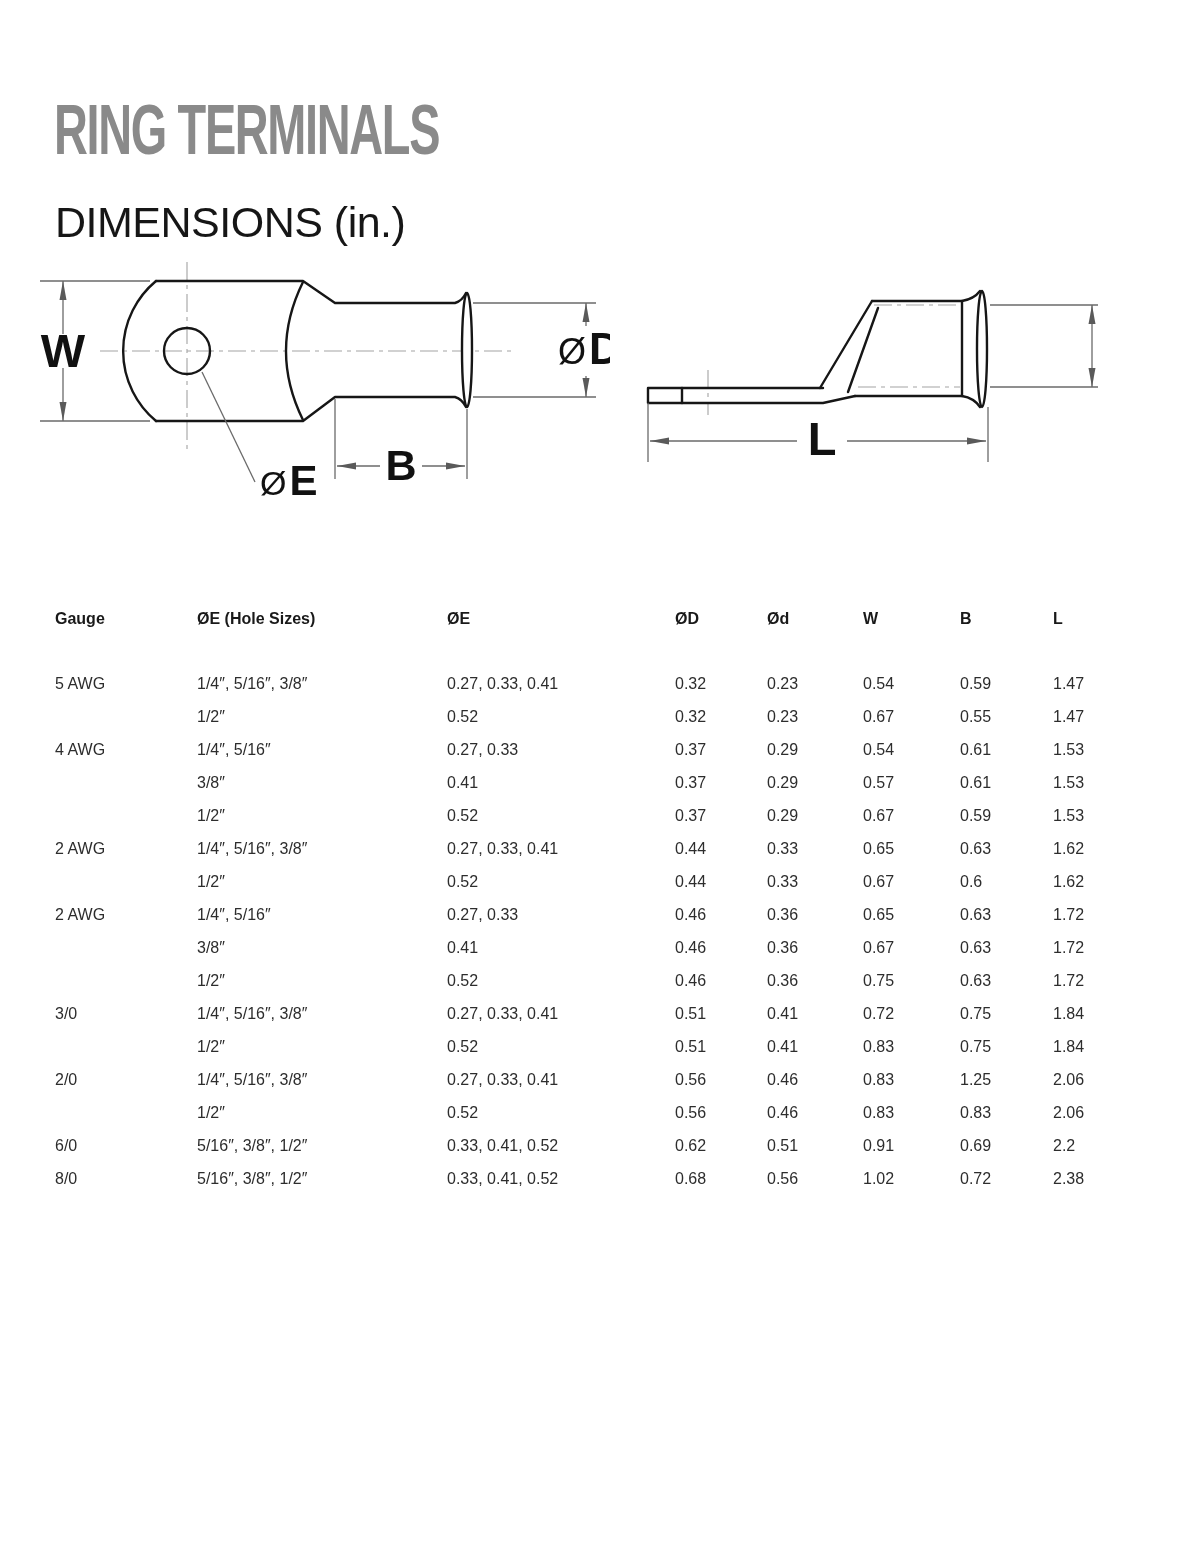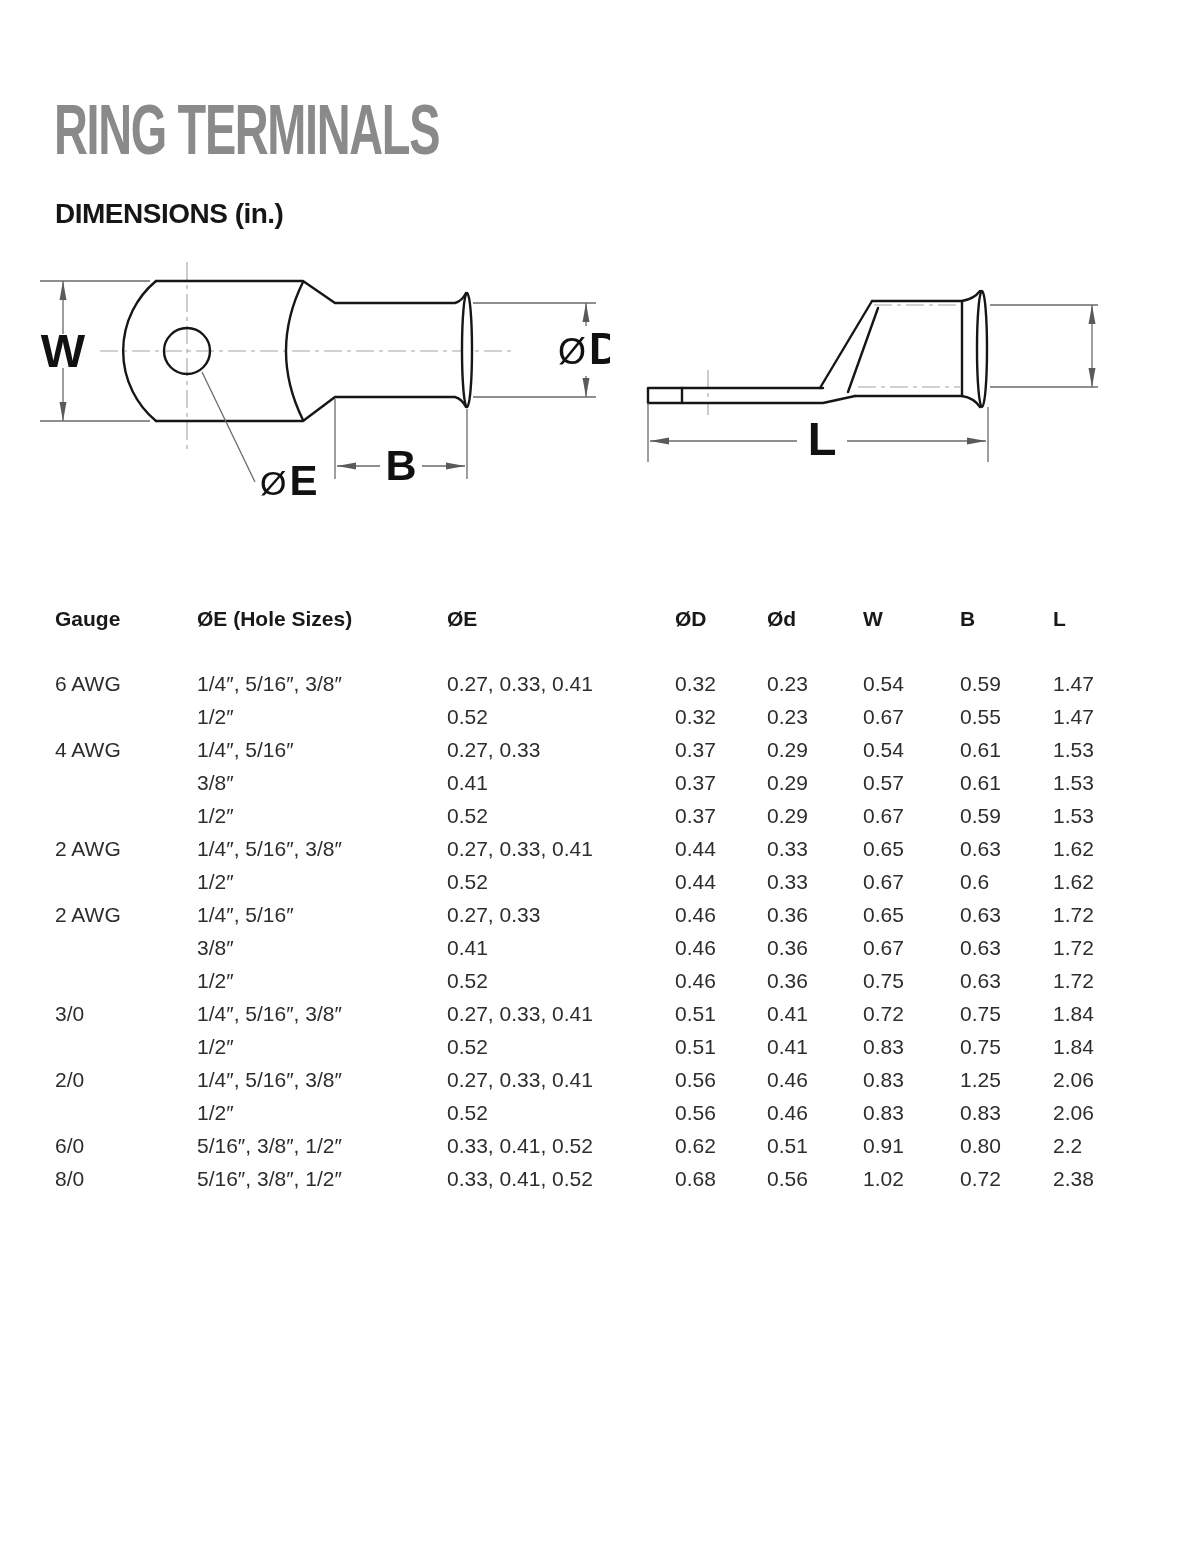--- a/index.html
+++ b/index.html
@@ -2,29 +2,29 @@
 <html><head>
 <meta charset="utf-8">
 <style>
   html,body{margin:0;padding:0;background:#fff;}
   .page{position:relative;width:1098px;height:1553px;background:#ffffff;
         font-family:"Liberation Sans",sans-serif;overflow:hidden;}
 
   .title{position:absolute;left:54px;top:95px;font-size:70px;line-height:1;
          font-weight:700;color:#8a8a8a;letter-spacing:-2px;white-space:nowrap;
          transform:scaleX(.67);transform-origin:left top;}
-  .subtitle{position:absolute;left:55px;top:198px;font-size:28px;font-weight:700;
+  .subtitle{position:absolute;left:55px;top:198px;font-size:43px;font-weight:400;
             color:#161616;letter-spacing:-.5px;}
 
   .drawing{position:absolute;}
   #front-view{left:30px;top:252px;}
   #side-view{left:632px;top:252px;}
 
   .dims-table{position:absolute;left:55px;top:605px;width:1090px;
-              font-size:21px;color:#2d2d2d;}
+              font-size:16px;color:#2d2d2d;}
   .thead,.trow{display:grid;
      grid-template-columns:142px 250px 228px 92px 96px 97px 93px 1fr;
      line-height:28px;align-items:start;}
   .thead{font-weight:700;color:#191919;margin-bottom:37px;}
   .trow{height:33px;}
   .trow.group-start:not(:first-child){}
   .tcell{white-space:nowrap;}
 
   svg text{font-family:"Liberation Sans",sans-serif;fill:#111;}
 </style>
@@ -132,21 +132,21 @@
       <div class="tcell">ØE (Hole Sizes)</div>
       <div class="tcell">ØE</div>
       <div class="tcell">ØD</div>
       <div class="tcell">Ød</div>
       <div class="tcell">W</div>
       <div class="tcell">B</div>
       <div class="tcell">L</div>
     </div>
     <div>
         <div class="trow group-start">
-          <div class="tcell">6 AWG</div>
+          <div class="tcell">5 AWG</div>
           <div class="tcell">1/4″, 5/16″, 3/8″</div>
           <div class="tcell">0.27, 0.33, 0.41</div>
           <div class="tcell">0.32</div>
           <div class="tcell">0.23</div>
           <div class="tcell">0.54</div>
           <div class="tcell">0.59</div>
           <div class="tcell">1.47</div>
         </div>
         <div class="trow">
           <div class="tcell"></div>
@@ -278,21 +278,21 @@
           <div class="tcell">0.83</div>
           <div class="tcell">2.06</div>
         </div>
         <div class="trow group-start">
           <div class="tcell">6/0</div>
           <div class="tcell">5/16″, 3/8″, 1/2″</div>
           <div class="tcell">0.33, 0.41, 0.52</div>
           <div class="tcell">0.62</div>
           <div class="tcell">0.51</div>
           <div class="tcell">0.91</div>
-          <div class="tcell">0.80</div>
+          <div class="tcell">0.69</div>
           <div class="tcell">2.2</div>
         </div>
         <div class="trow group-start">
           <div class="tcell">8/0</div>
           <div class="tcell">5/16″, 3/8″, 1/2″</div>
           <div class="tcell">0.33, 0.41, 0.52</div>
           <div class="tcell">0.68</div>
           <div class="tcell">0.56</div>
           <div class="tcell">1.02</div>
           <div class="tcell">0.72</div>

